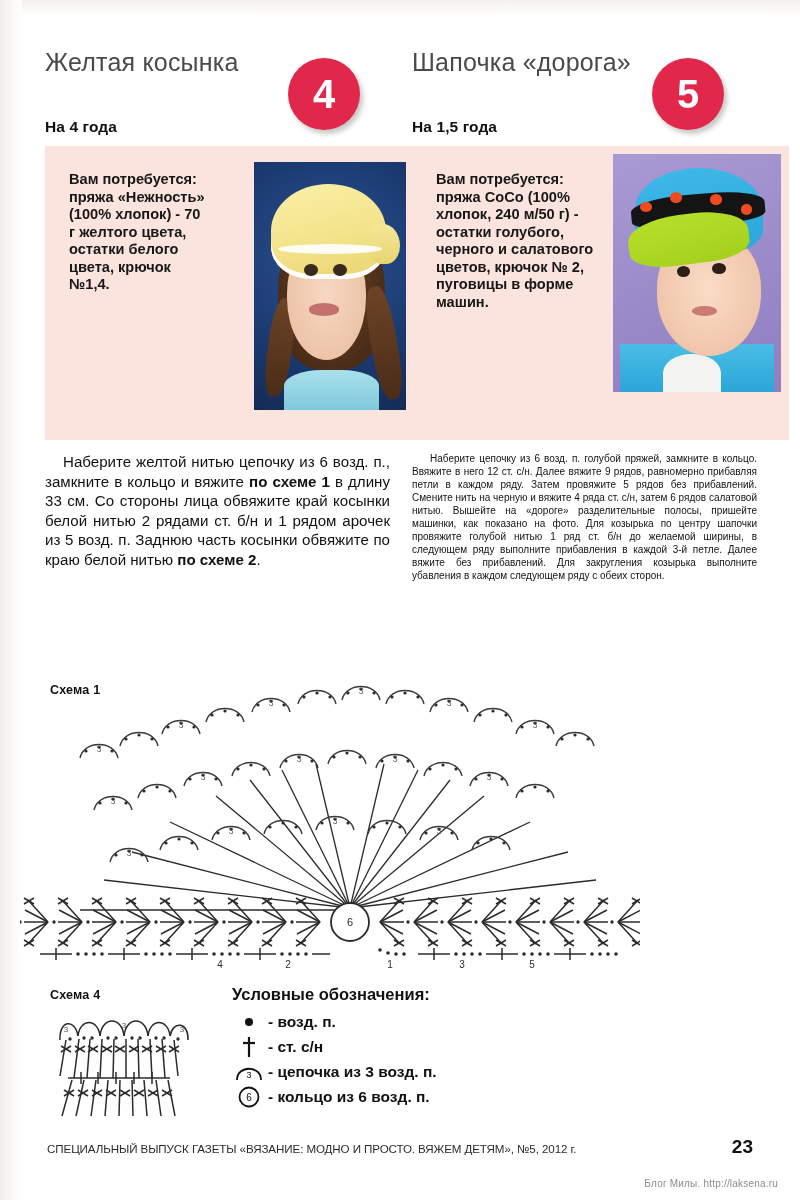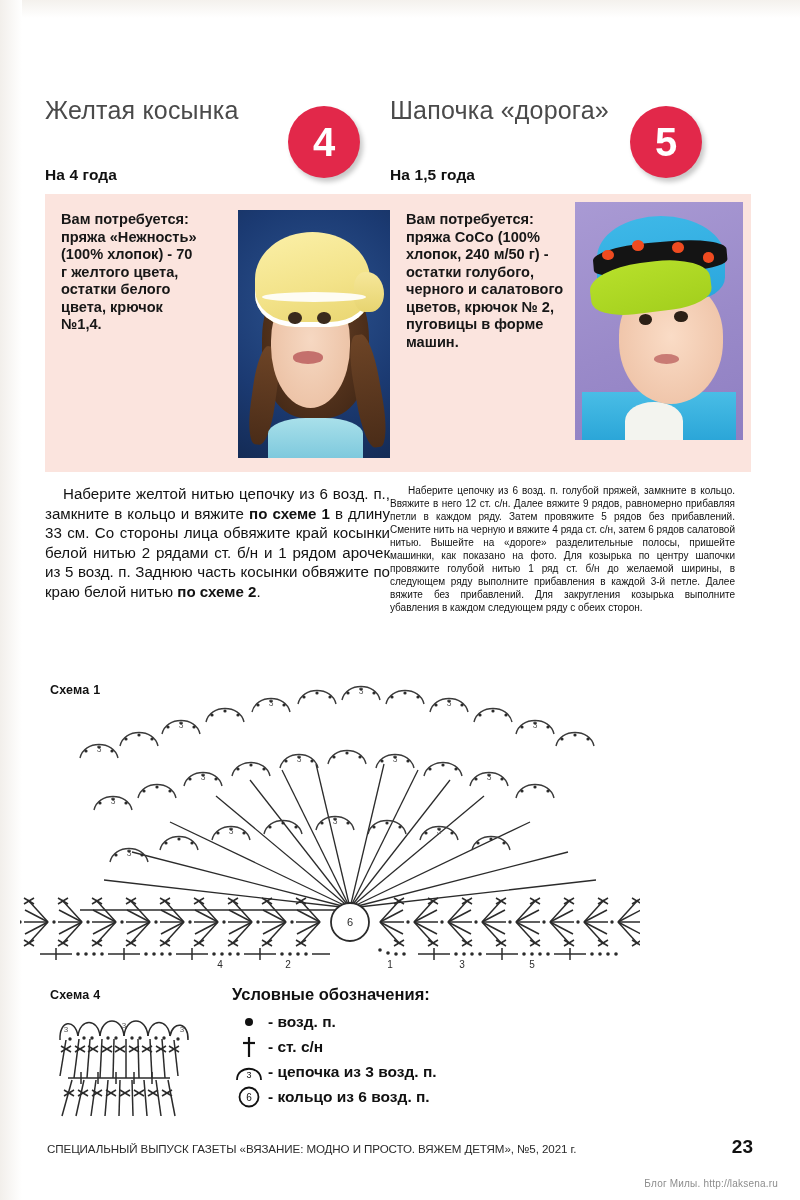--- a/index.html
+++ b/index.html
@@ -37,21 +37,21 @@
     pointer-events: none;
   }
 
   
   .columns {
     position: absolute;
     left: 45px;
     top: 48px;
     width: 712px;
     display: flex;
-    margin-top: 48px;
+    gap: 22px;
   }
   .col { width: 345px; position: relative; }
 
   .art-head {
     font-size: 25px;
     line-height: 1.12;
     font-weight: 400;
     color: #4a4a4a;
     letter-spacing: 0.2px;
     margin: 0 0 8px 0;
@@ -83,21 +83,21 @@
     line-height: 1;
   }
   .badge-4 { left: 243px; }
   .badge-5 { left: 240px; }
 
   
   .materials {
     background: #fbe4de;
     display: flex;
     align-items: stretch;
-    padding: 8px;
+    padding: 16px;
     width: 100%;
     min-height: 262px;
     position: relative;
   }
   .materials-text {
     font-size: 14.6px;
     font-weight: bold;
     line-height: 1.20;
     color: #171717;
     padding: 9px 4px 6px 8px;
@@ -786,17 +786,17 @@
         <svg width="24" height="24" viewBox="0 0 24 24">
           <circle cx="12" cy="12" r="9.5" fill="none" stroke="#111" stroke-width="1.8"></circle>
           <text x="12" y="16" font-family="Liberation Sans, sans-serif" font-size="10" fill="#111" text-anchor="middle">6</text>
         </svg>
       </span>
       <span class="legend-text">- кольцо из 6 возд. п.</span>
     </div>
   </div>
 
   <div class="footer">
-    <span class="footer-text">СПЕЦИАЛЬНЫЙ ВЫПУСК ГАЗЕТЫ «ВЯЗАНИЕ: МОДНО И ПРОСТО. ВЯЖЕМ ДЕТЯМ», №5, 2021 г.</span>
+    <span class="footer-text">СПЕЦИАЛЬНЫЙ ВЫПУСК ГАЗЕТЫ «ВЯЗАНИЕ: МОДНО И ПРОСТО. ВЯЖЕМ ДЕТЯМ», №5, 2012 г.</span>
     <span class="footer-page">23</span>
   </div>
   <div class="watermark">Блог Милы. http://laksena.ru</div>
 </div>
 
 </body></html>

